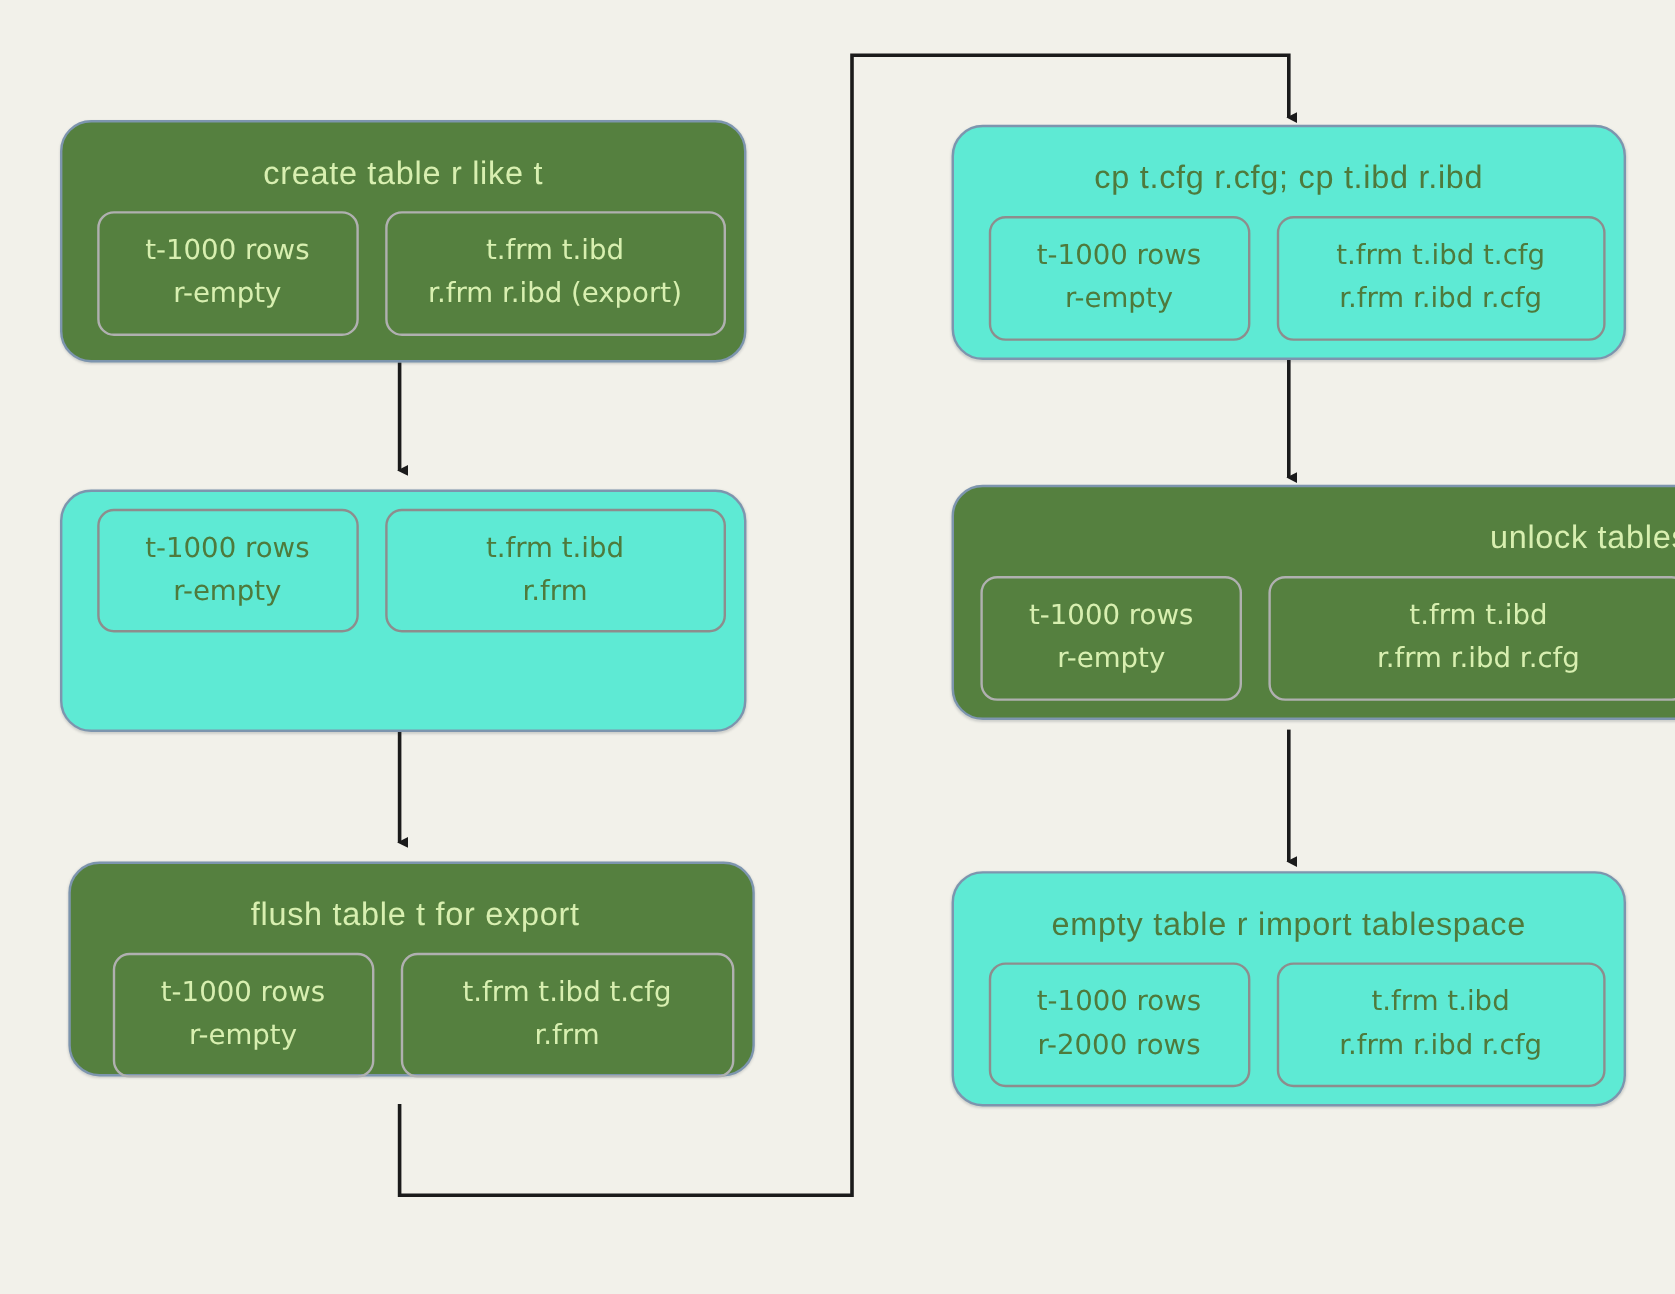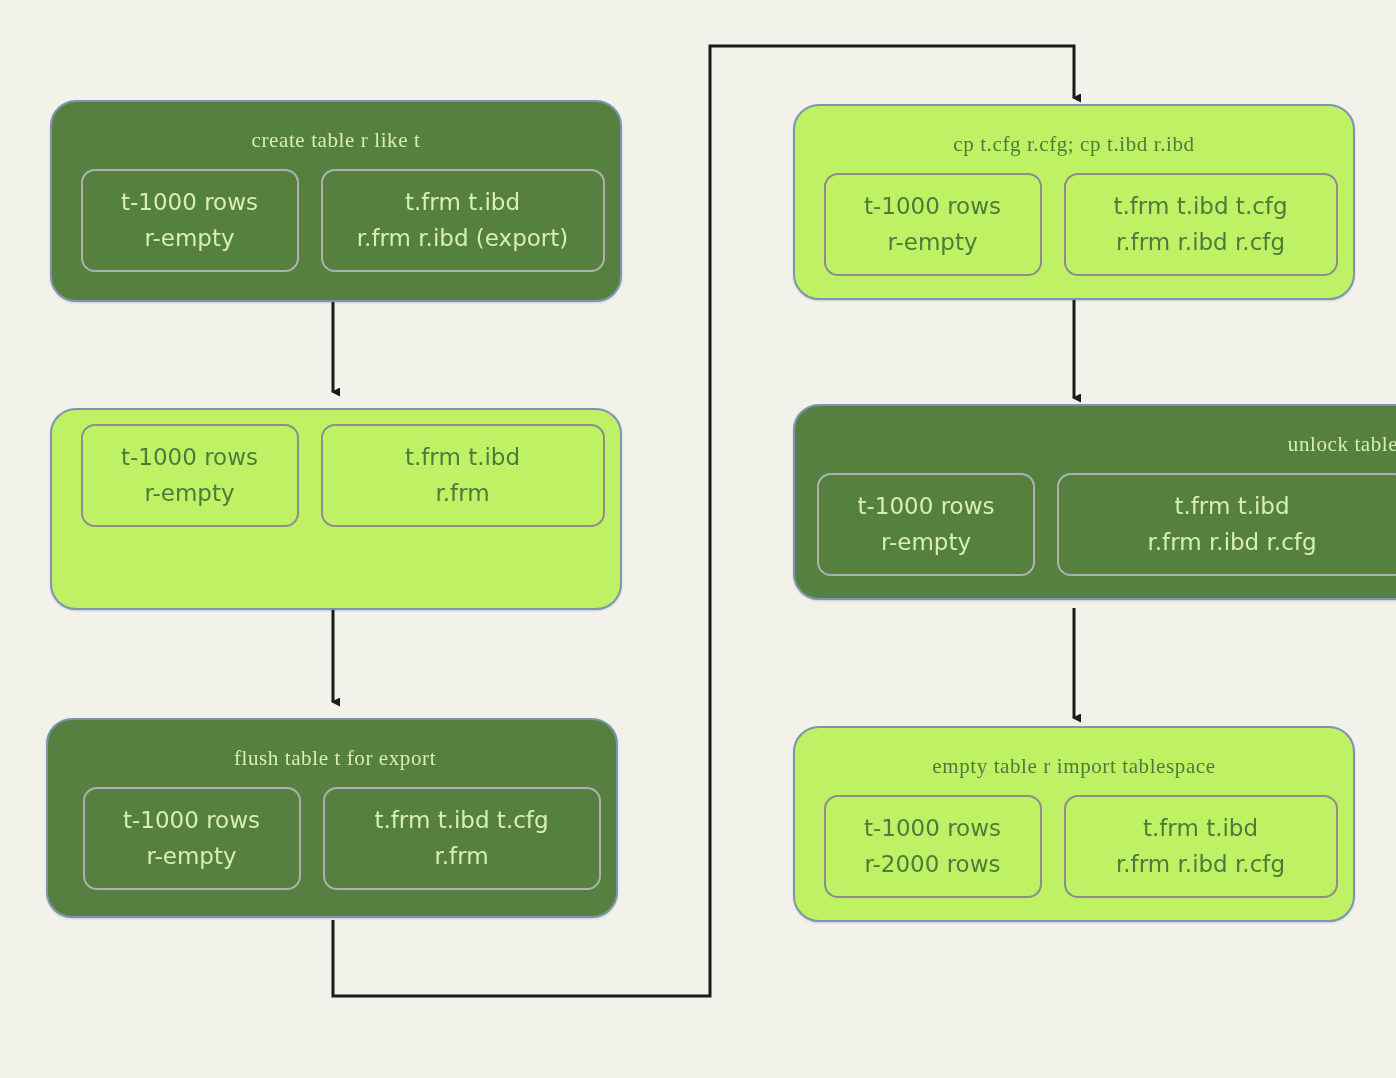--- a/index.html
+++ b/index.html
@@ -35,26 +35,26 @@
     box-shadow: 0 1px 2px rgba(40,50,60,0.18);
     display: flex;
     flex-direction: column;
     align-items: center;
     padding: 14px 22px 20px 22px;
   }
   .node.dark {
     background: #55803f;
   }
   .node.light {
-    background: #bef264;
+    background: #5eead4;
   }
 
   .node-title {
-    font-family: Liberation Serif, serif;
-    font-size: 21px;
+    font-family: Liberation Sans, sans-serif;
+    font-size: 27px;
     letter-spacing: 0.6px;
     line-height: 1.2;
     text-align: center;
     margin: 12px 0 16px 0;
     white-space: nowrap;
   }
   .dark .node-title { color: #d8efb0; }
   .light .node-title { color: #4e7a3c; }
 
   .slots {
@@ -130,21 +130,21 @@
         <span class="slot-line">t-1000 rows</span>
         <span class="slot-line">r-empty</span>
       </div>
       <div class="slot slot-b">
         <span class="slot-line">t.frm t.ibd</span>
         <span class="slot-line">r.frm</span>
       </div>
     </div>
   </div>
 
-  <div class="node dark" style="left:46px; top:718px; width:572px; height:200px;padding-left:28px;">
+  <div class="node dark" style="left:57px; top:718px; width:572px; height:179px;padding-left:28px;">
     <div class="node-title">flush table t for export</div>
     <div class="slots">
       <div class="slot slot-a">
         <span class="slot-line">t-1000 rows</span>
         <span class="slot-line">r-empty</span>
       </div>
       <div class="slot slot-b">
         <span class="slot-line">t.frm   t.ibd  t.cfg</span>
         <span class="slot-line">r.frm</span>
       </div>

